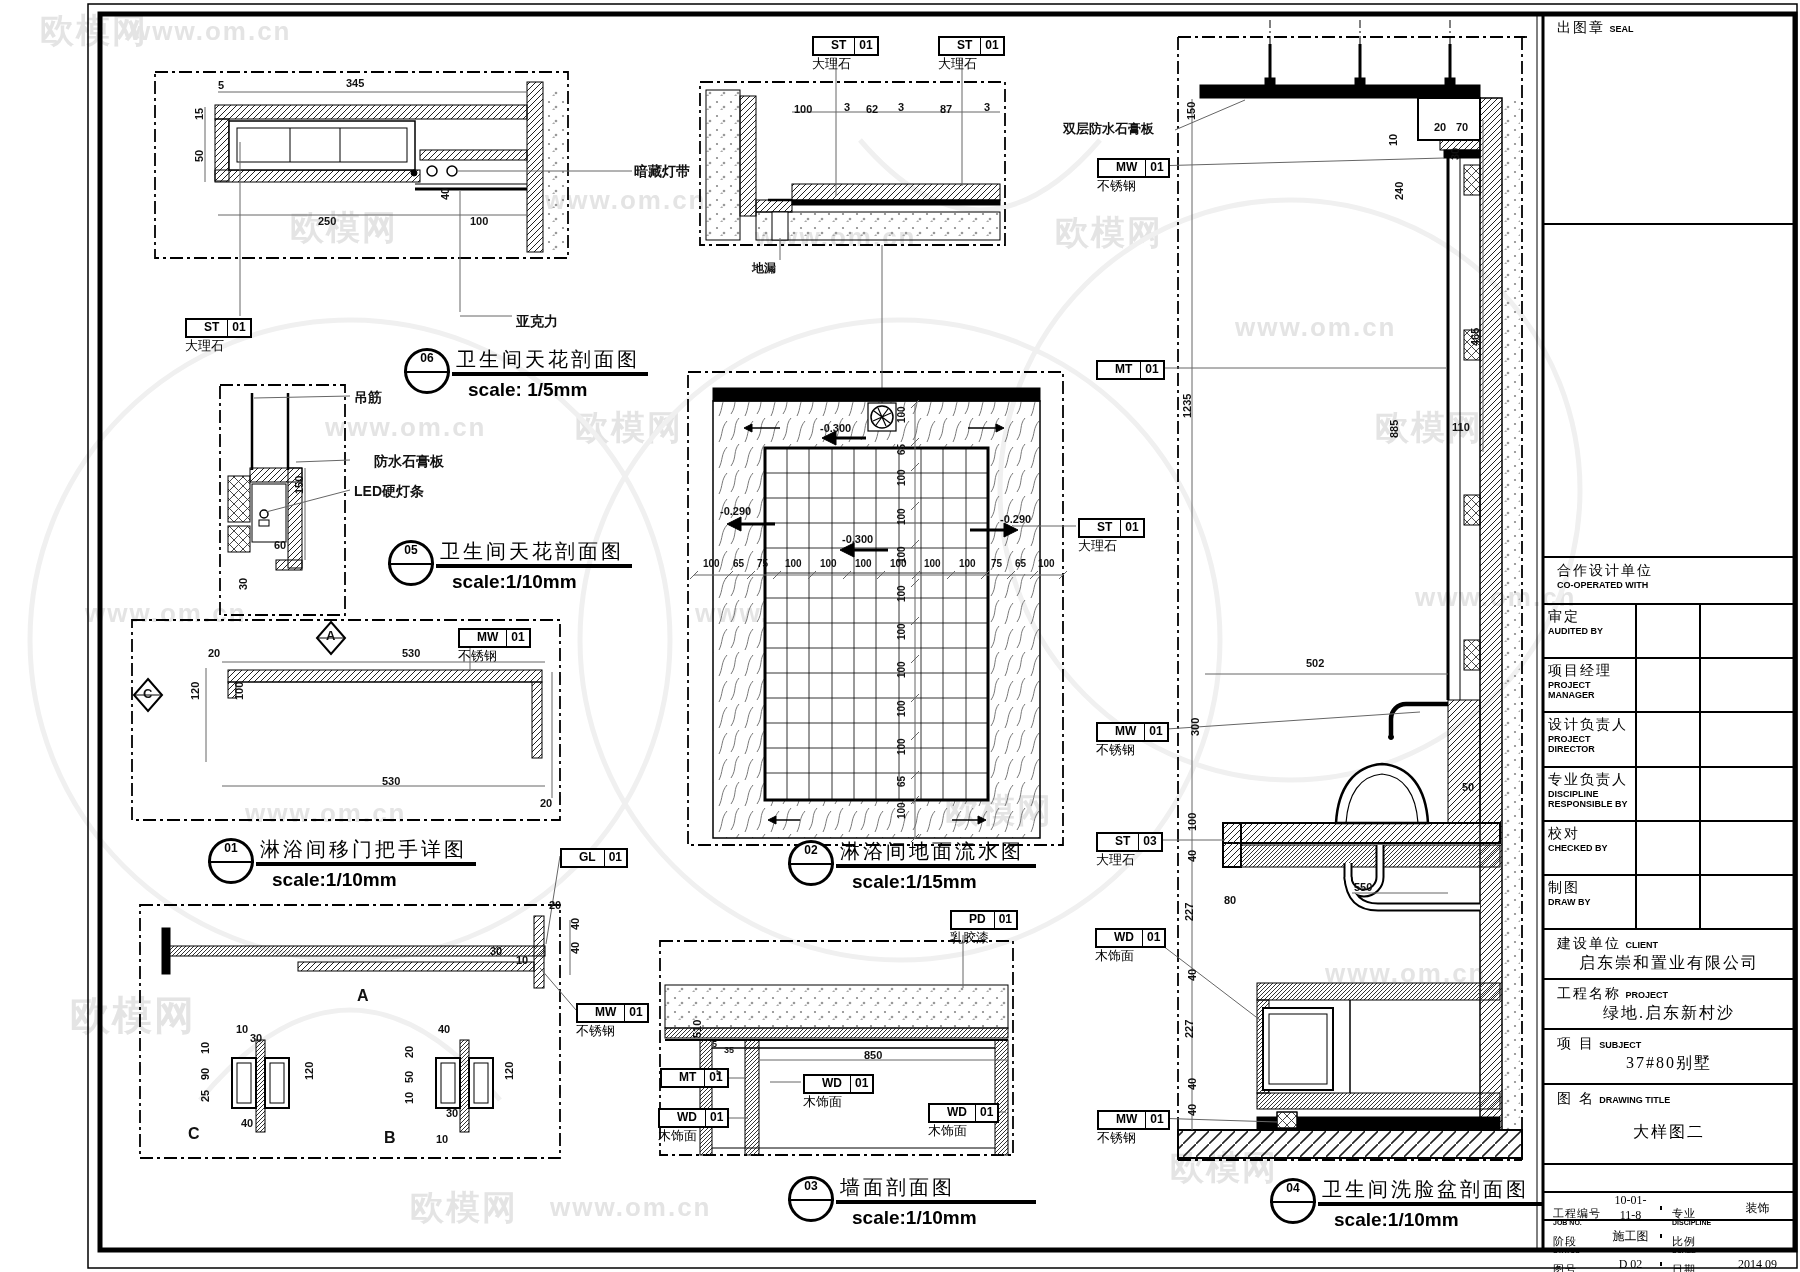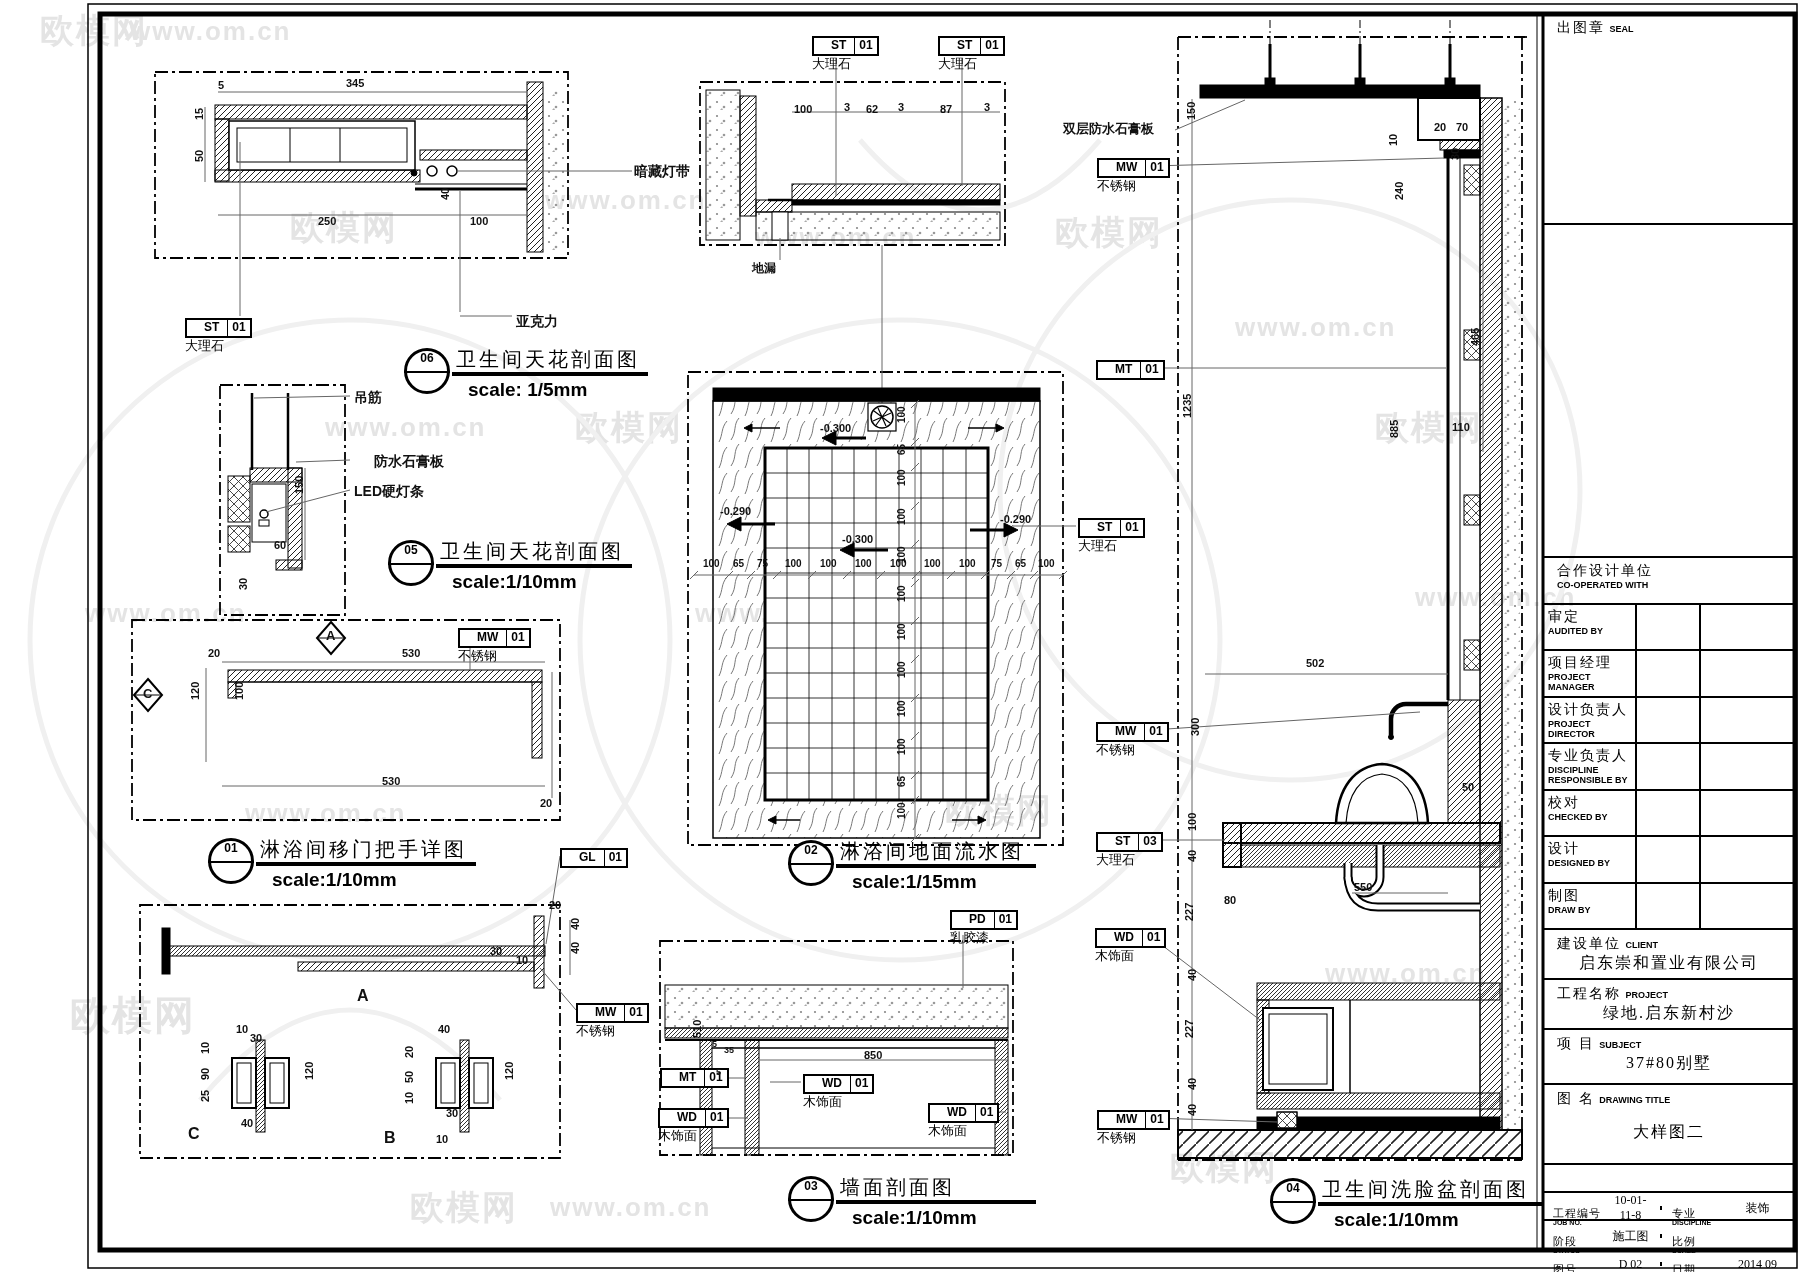--- a/index.html
+++ b/index.html
@@ -630,28 +630,20 @@
     <div class="rrow">
           <div class="rlab">
             <div class="cl">校对</div>
             <div class="ce">CHECKED BY</div>
           </div>
           <div class="rc1"></div>
           <div class="rc2"></div>
         </div>
     <div class="rrow">
           <div class="rlab">
-            <div class="cl">设计</div>
-            <div class="ce">DESIGNED BY</div>
-          </div>
-          <div class="rc1"></div>
-          <div class="rc2"></div>
-        </div>
-    <div class="rrow">
-          <div class="rlab">
             <div class="cl">制图</div>
             <div class="ce">DRAW BY</div>
           </div>
           <div class="rc1"></div>
           <div class="rc2"></div>
         </div>
   </div>
   <div class="tbrow pad" style="top:916px;height:50px;">
     <span class="cl">建设单位</span>
     <span class="ce">CLIENT</span>

